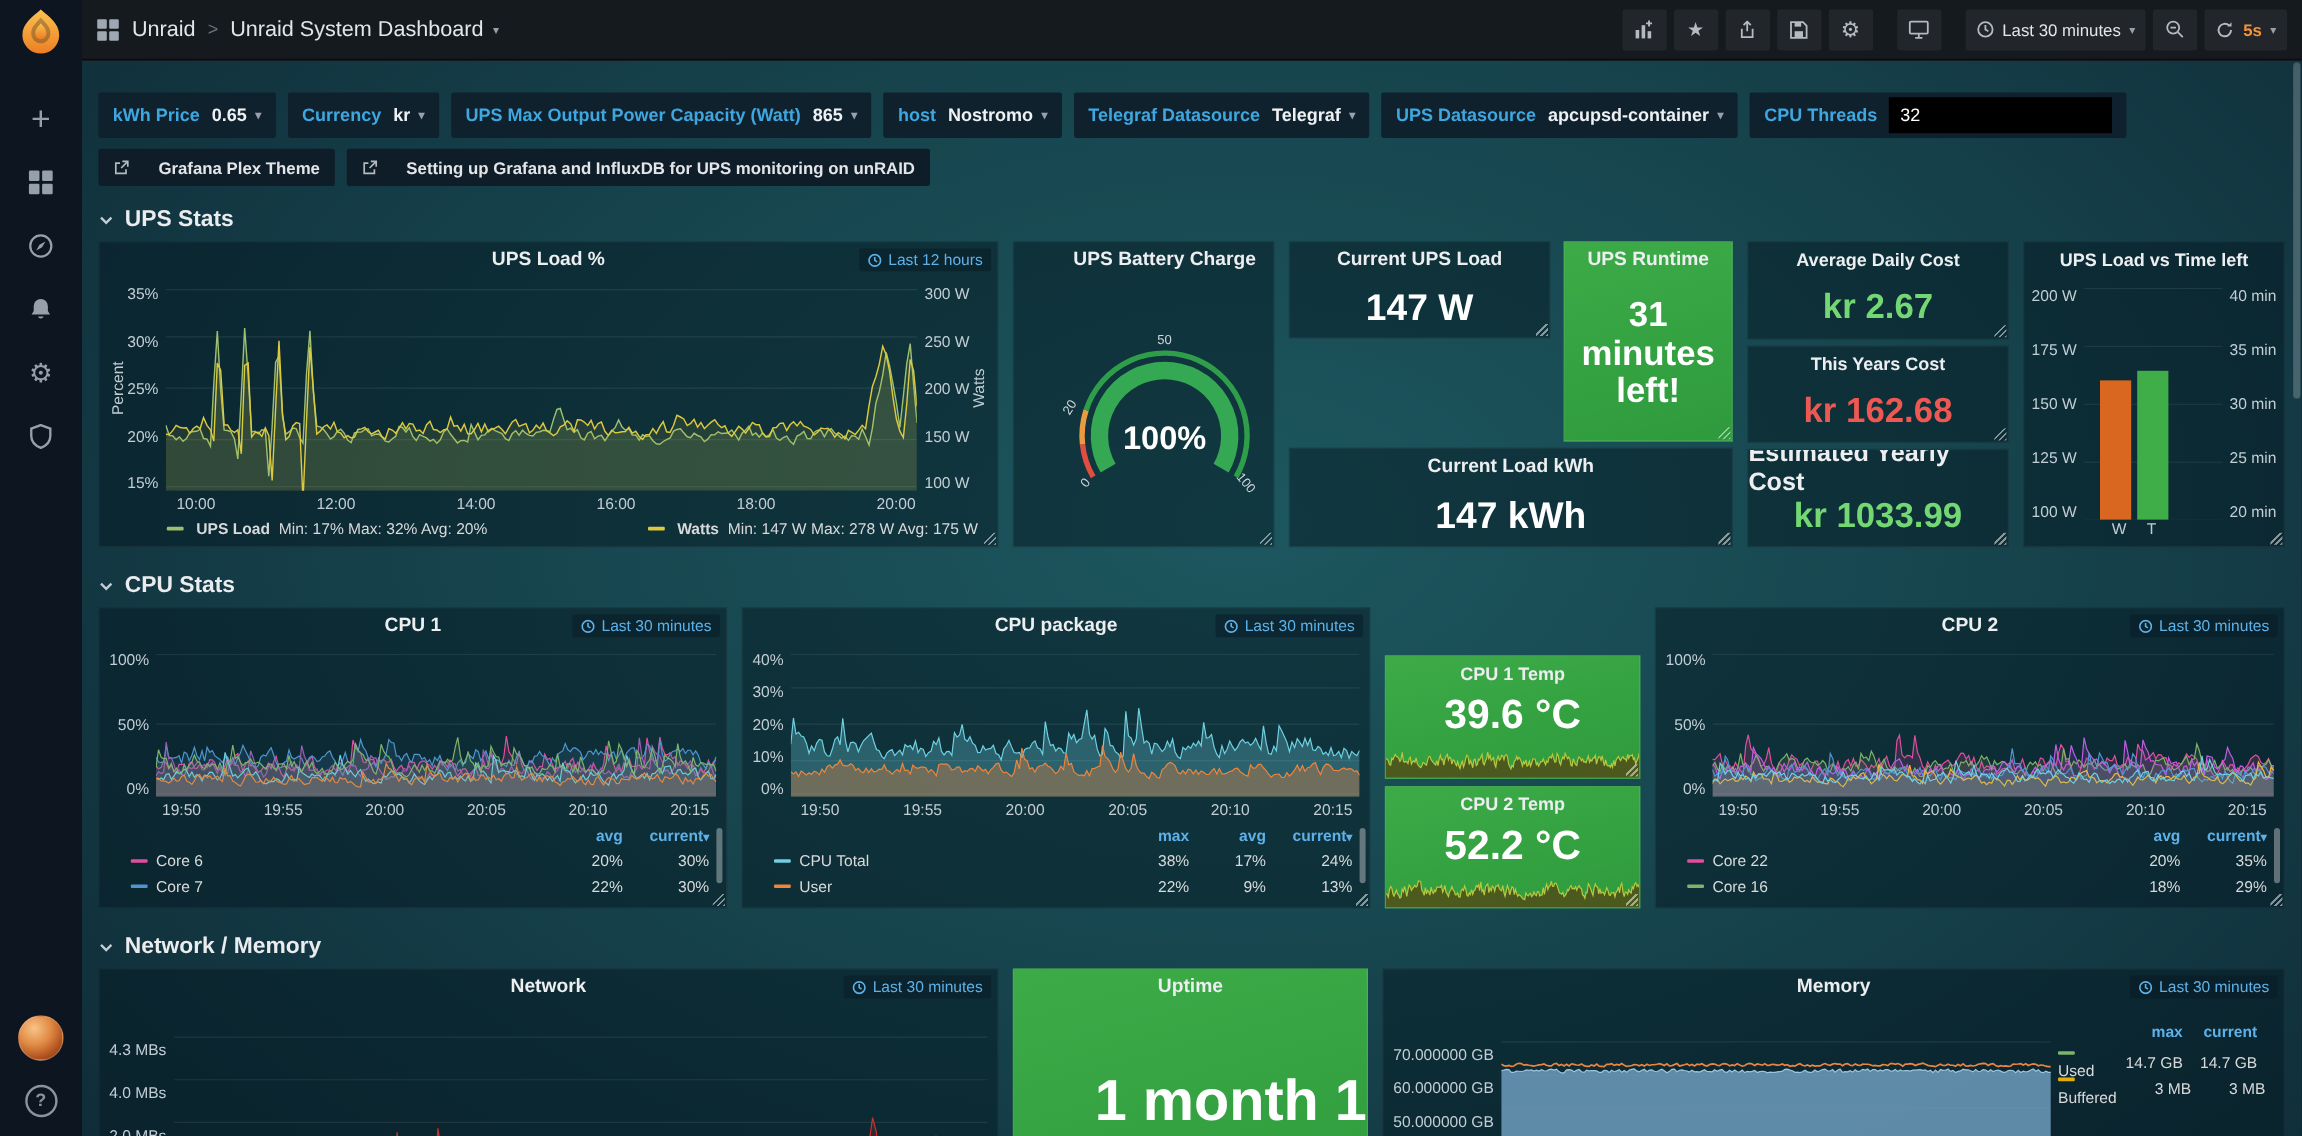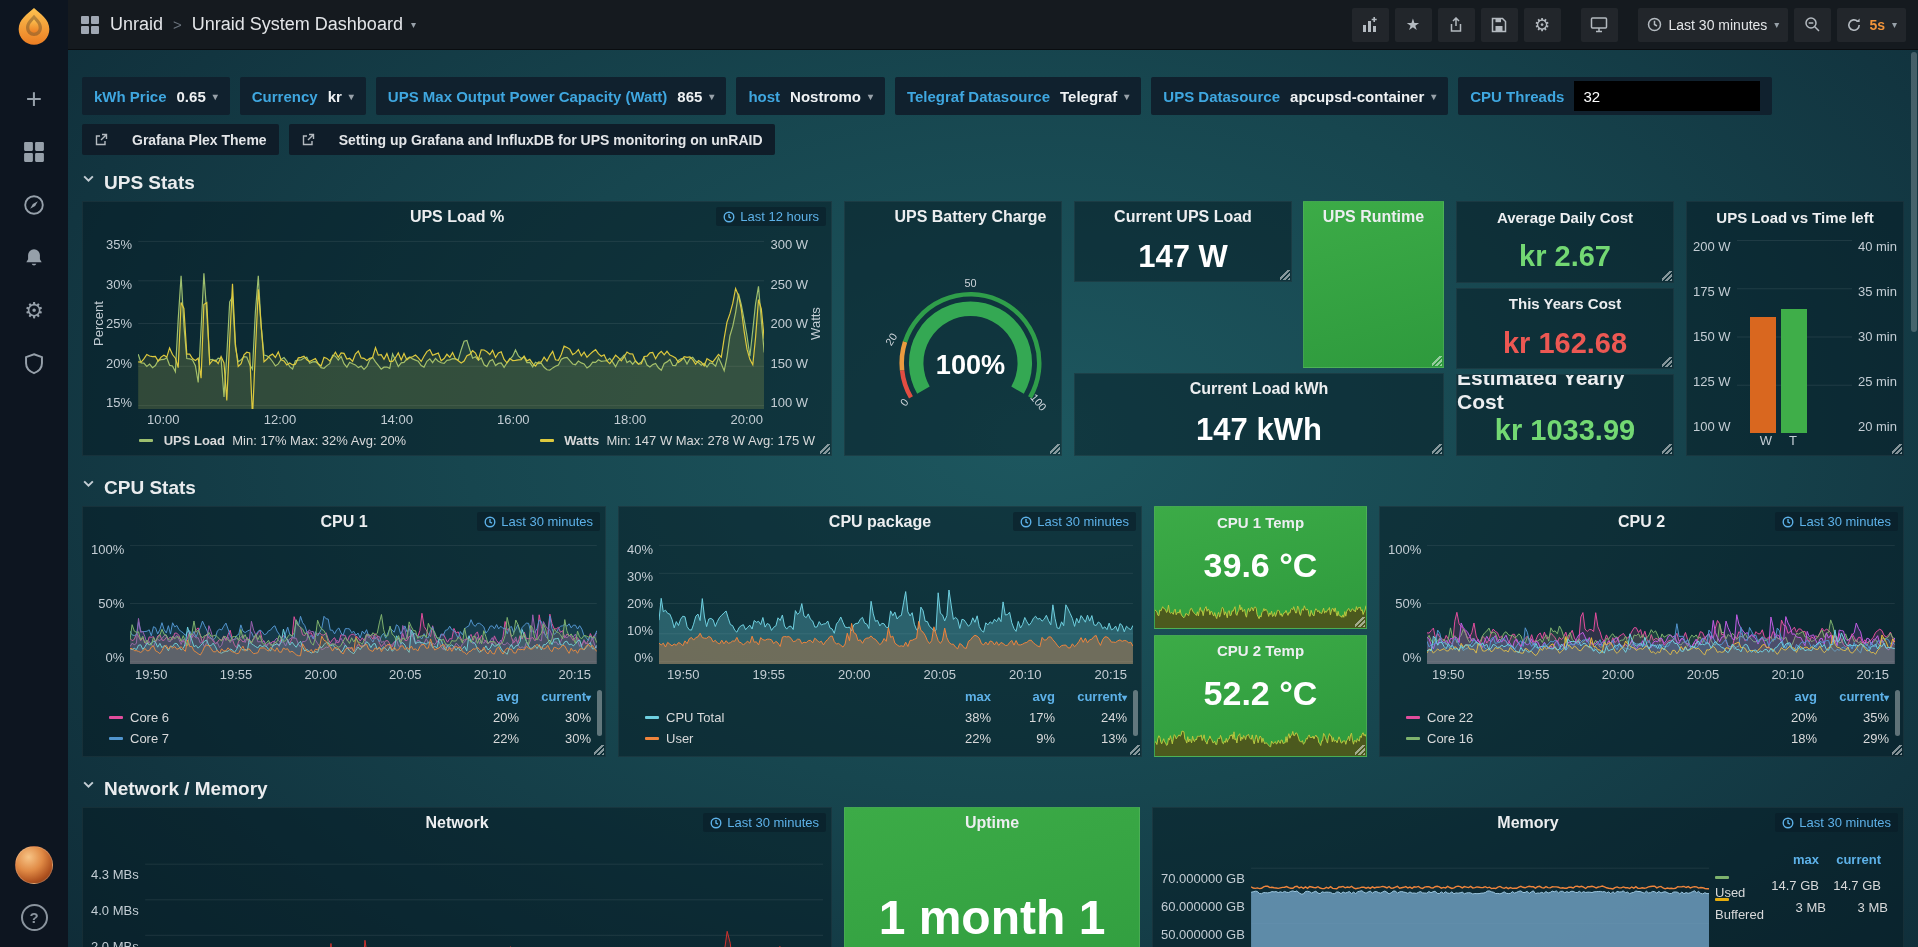--- a/index.html
+++ b/index.html
@@ -42,21 +42,21 @@
   .submenu { display:flex; gap:10px; margin-top:27px; }
   .pill { height:38px; background:#10212e; border-radius:2px; display:flex; align-items:center; gap:10px;
           padding:0 12px; font-size:15px; }
   .pill-label { color:#3fa7e0; font-weight:bold; white-space:nowrap; }
   .pill-value { color:#eef1f3; font-weight:bold; display:flex; align-items:center; gap:7px; cursor:pointer; white-space:nowrap; }
   .var-input { width:186px; height:30px; background:#000; border:none; outline:none; color:#fff; font-size:15px;
                padding:0 9px; font-family:"Liberation Sans",sans-serif; }
   .links-row { display:flex; gap:10px; margin-top:9px; }
   .link-pill { height:31px; background:#0f1d29; border-radius:2px; display:flex; align-items:center; gap:24px;
                padding:0 12px; font-size:14px; font-weight:bold; color:#e3e5e8; cursor:pointer; }
-  .section-header { display:flex; align-items:flex-start; gap:9px; margin-top:17px; color:#eaecee;
+  .section-header { display:flex; align-items:center; gap:9px; margin-top:17px; color:#eaecee;
                     font-size:19px; font-weight:bold; cursor:pointer; }
   .section-header.later { margin-top:21px; }
   .row { display:flex; gap:12px; margin-top:7px; }
   
   .panel { position:relative; background:rgba(5,22,31,.48); border:1px solid rgba(255,255,255,.05);
            display:flex; flex-direction:column; overflow:hidden; }
   .panel-header { height:30px; flex:none; display:flex; align-items:center; justify-content:center;
                   font-size:16px; font-weight:bold; color:#eceef0; position:relative; cursor:pointer; }
   .badge { position:absolute; top:5px; right:5px; display:flex; align-items:center; gap:5px; color:#5db1e8;
            font-size:13px; font-weight:normal; background:rgba(9,28,38,.55); padding:2px 7px; border-radius:2px; cursor:pointer; }
@@ -103,25 +103,25 @@
   .gauge-wrap { flex:1; display:flex; align-items:center; justify-content:center; }
   
   .mem-legend { width:186px; flex:none; font-size:13px; padding:4px 14px 0 6px; }
   .ml-head, .ml-row { display:grid; grid-template-columns:1fr 62px 62px; height:22px; align-items:center; }
   .ml-head span { color:#5db1e8; font-weight:bold; text-align:right; }
   .ml-row .lval { text-align:right; }
   
   .ups-mid { display:grid; grid-template-columns:218px 1fr; grid-template-rows:81px 81px 1fr; gap:5px 11px; }
   .costs-col { display:flex; flex-direction:column; gap:5px; }
   .costs-col .panel { flex:1; }
-  .temps-col { display:flex; flex-direction:column; gap:6px; }
+  .temps-col { display:flex; flex-direction:column; gap:6px;margin-top:40px; }
   .temps-col .panel { flex:1; }
   .spark { flex:none; height:34px; position:relative; }
   .spark svg { position:absolute; inset:0; width:100%; height:100%; }
-  .uptime-value { font-size:48px; font-weight:bold; color:#fff; text-align:center; margin-top:52px; }
+  .uptime-value { font-size:48px; font-weight:bold; color:#fff; text-align:right; margin-top:52px; }
   
   #page-scroll { position:fixed; right:1px; top:52px; width:6px; height:280px; border-radius:3px;
                  background:rgba(255,255,255,.22); z-index:30; cursor:pointer; }
   svg.ic { display:block; }
 </style>
 </head>
 <body>
 
 <div id="sidebar">
   <div class="side-logo">
@@ -415,20 +415,21 @@
         <div class="panel-header">
             <span>Current UPS Load</span>
           </div>
         <div class="stat-value">147 W</div>
         <div class="rsz"></div>
       </div>
       <div class="panel green" style="grid-area:1/2/3/3;">
         <div class="panel-header">
             <span>UPS Runtime</span>
           </div>
+        <div class="stat-value runtime-value">31 minutes left!</div>
         <div class="rsz"></div>
       </div>
       <div class="panel" style="grid-area:3/1/4/3;">
         <div class="panel-header">
             <span>Current Load kWh</span>
           </div>
         <div class="stat-value">147 kWh</div>
         <div class="rsz"></div>
       </div>
     </div>

